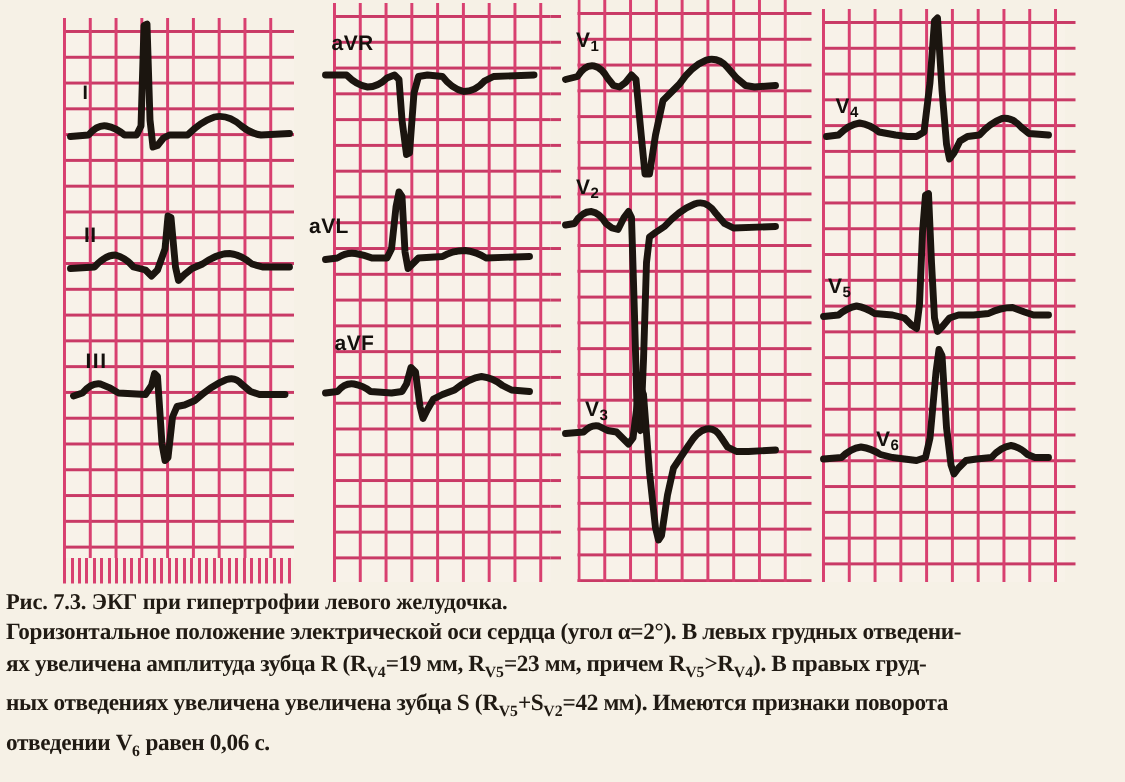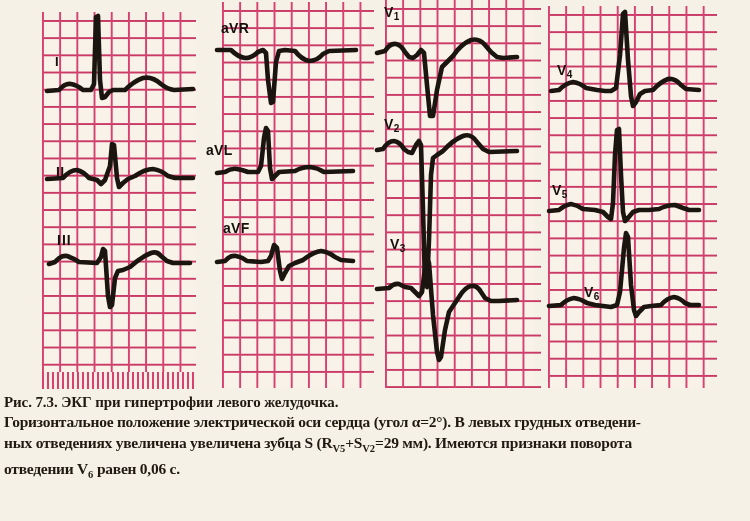--- a/index.html
+++ b/index.html
@@ -39,28 +39,28 @@
   #traces{position:absolute;left:0;top:0;}
   #traces path{fill:none;stroke:#1b150f;stroke-width:4.6;stroke-linecap:round;stroke-linejoin:round;}
   
   .lead-label{
     position:absolute;color:#14100c;
     font-family:"Liberation Sans", sans-serif;
     font-weight:bold;font-size:14px;line-height:14px;letter-spacing:.3px;
   }
   .lead-label .sub{font-size:10px;vertical-align:-3px;letter-spacing:0;}
   #lbl-I{left:55px;top:55px;font-size:13px;}
-  #lbl-II{left:56px;top:149px;margin-top:16px;}
+  #lbl-II{left:56px;top:149px;}
   #lbl-III{left:57px;top:233px;letter-spacing:1px;}
   #lbl-aVR{left:221px;top:21px;}
   #lbl-aVL{left:206px;top:143px;}
   #lbl-aVF{left:223px;top:221px;}
-  #lbl-V1{left:384px;top:5px;}
+  #lbl-V1{left:384px;top:19px;}
   #lbl-V2{left:384px;top:117px;}
-  #lbl-V3{left:390px;top:237px;}
+  #lbl-V3{left:390px;top:265px;}
   #lbl-V4{left:557px;top:63px;}
   #lbl-V5{left:552px;top:183px;}
   #lbl-V6{left:584px;top:285px;}
   
   #caption{
     position:absolute;left:4px;top:392px;width:744px;color:#201a13;
   }
   #caption p{margin:0;}
   .cap-title{
     font-size:15px;font-weight:bold;line-height:20px;letter-spacing:-.1px;
@@ -103,15 +103,16 @@
 <div id="lbl-V1" class="lead-label"><span>V</span><span class="sub">1</span></div>
 <div id="lbl-V2" class="lead-label"><span>V</span><span class="sub">2</span></div>
 <div id="lbl-V3" class="lead-label"><span>V</span><span class="sub">3</span></div>
 <div id="lbl-V4" class="lead-label"><span>V</span><span class="sub">4</span></div>
 <div id="lbl-V5" class="lead-label"><span>V</span><span class="sub">5</span></div>
 <div id="lbl-V6" class="lead-label"><span>V</span><span class="sub">6</span></div>
 
 <div id="caption">
   <p class="cap-title">Рис. 7.3. ЭКГ при гипертрофии левого желудочка.</p>
   <p class="cap-line">Горизонтальное положение электрической оси сердца (угол α=2°). В левых грудных отведени-</p>
-  <p class="cap-line"><span>ных отведениях увеличена увеличена зубца S (R</span><span class="sub">V5</span><span>+S</span><span class="sub">V2</span><span>=29 мм). Имеются признаки поворота</span></p>
+  <p class="cap-line"><span>ях увеличена амплитуда зубца R (R</span><span class="sub">V4</span><span>=19 мм, R</span><span class="sub">V5</span><span>=23 мм, причем R</span><span class="sub">V5</span><span>&gt;R</span><span class="sub">V4</span><span>). В правых груд-</span></p>
+  <p class="cap-line"><span>ных отведениях увеличена увеличена зубца S (R</span><span class="sub">V5</span><span>+S</span><span class="sub">V2</span><span>=42 мм). Имеются признаки поворота</span></p>
   <p class="cap-line"><span>отведении V</span><span class="sub">6</span><span> равен 0,06 с.</span></p>
 </div>
 
 </body></html>

